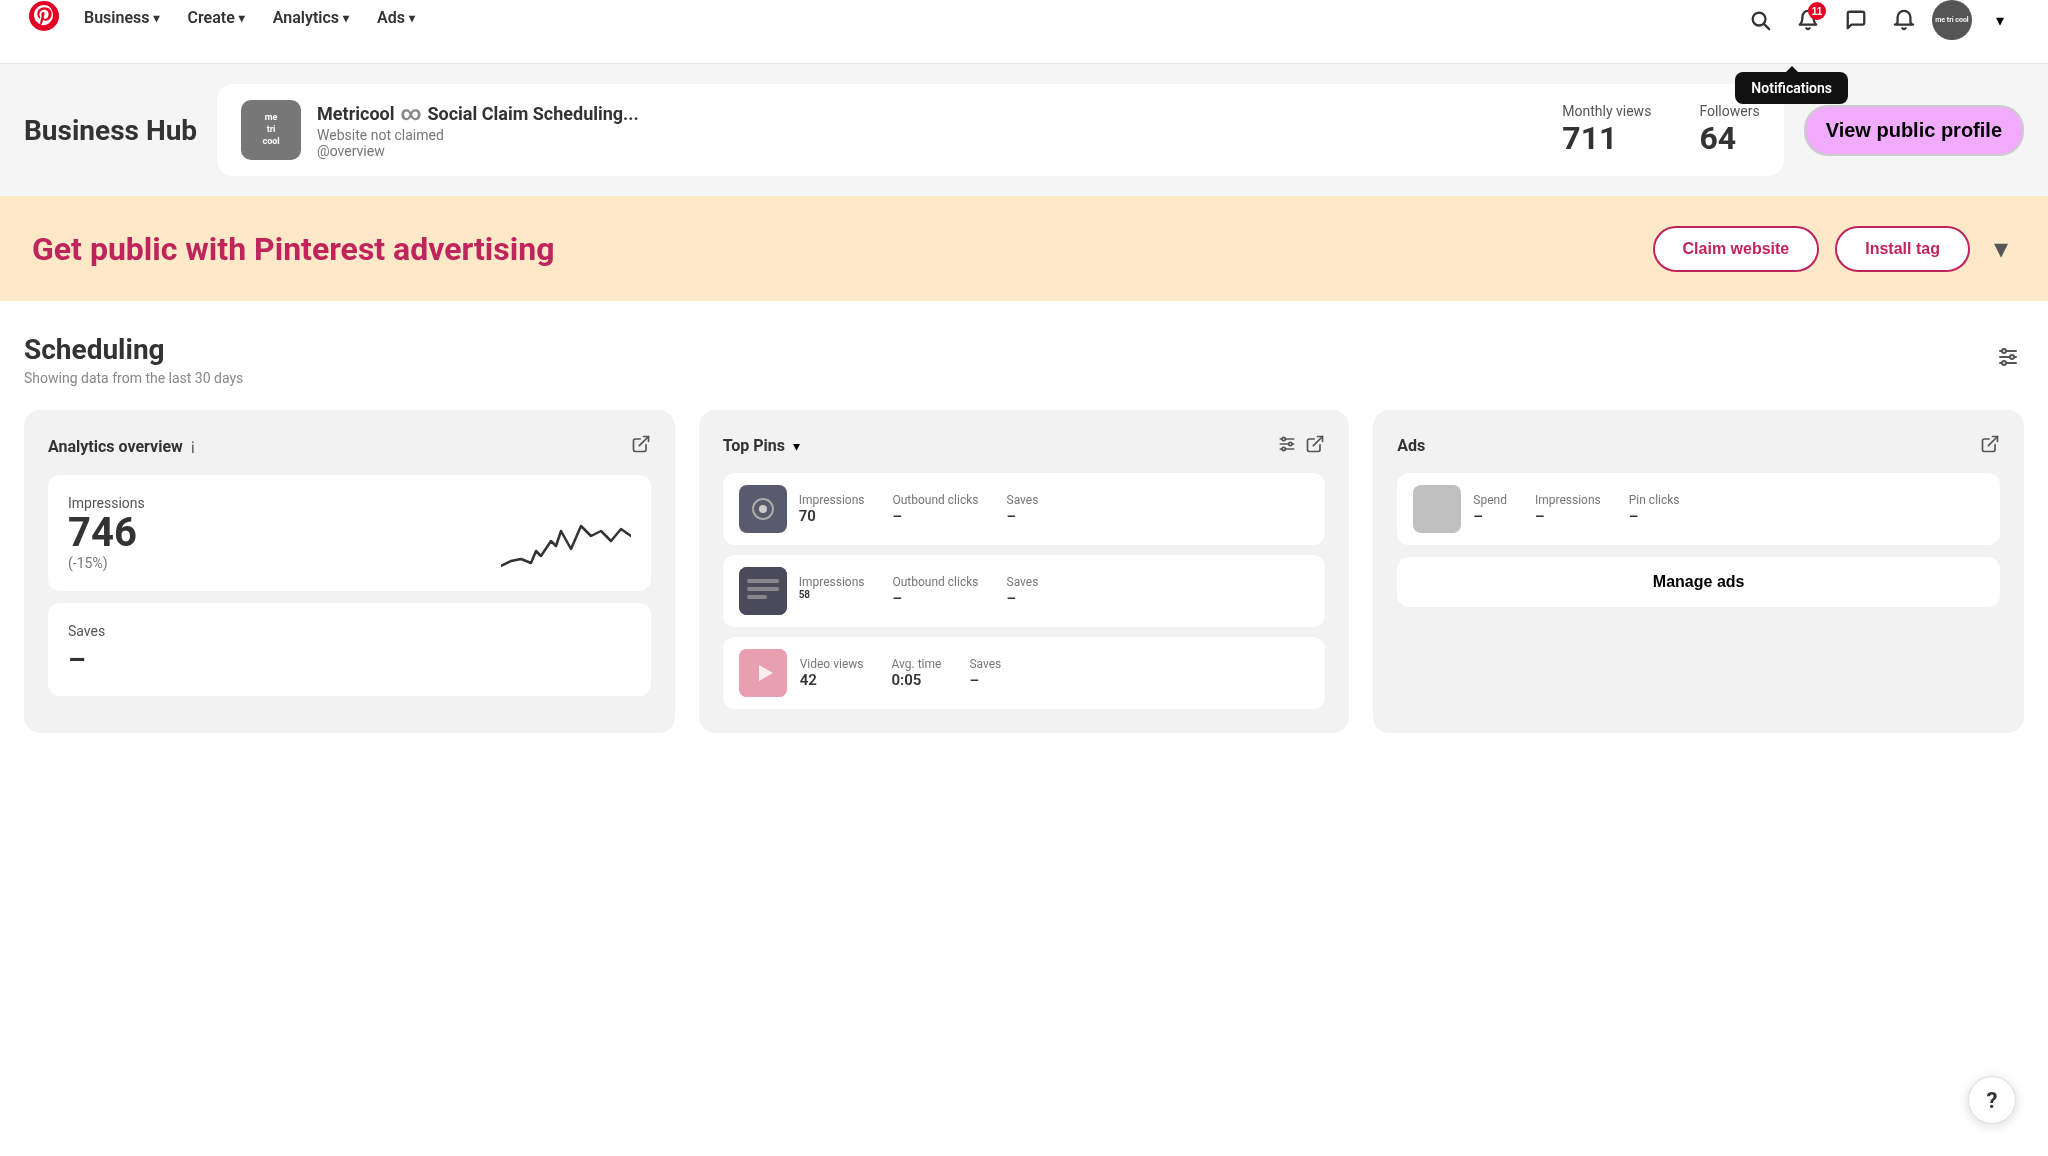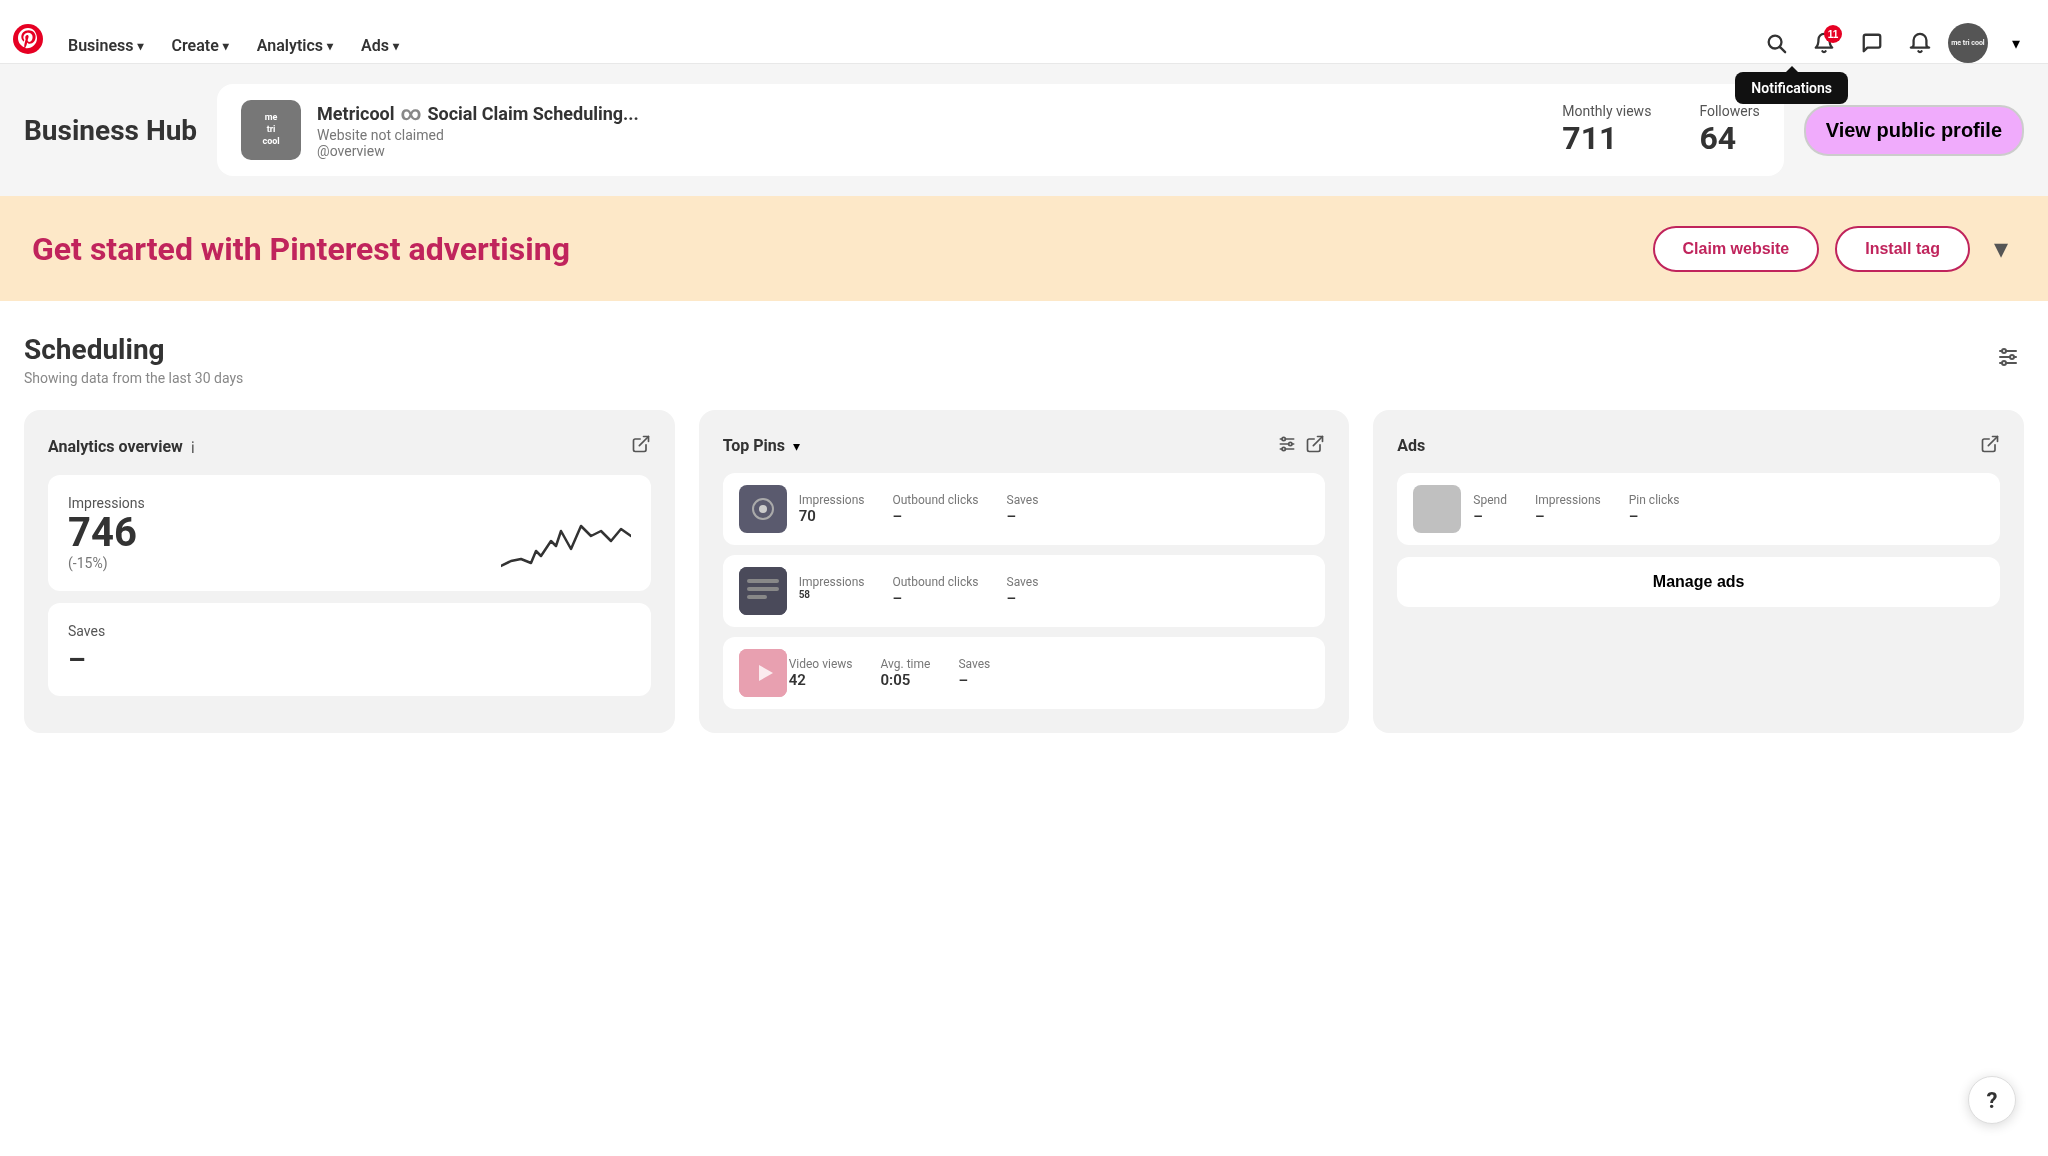--- a/index.html
+++ b/index.html
@@ -13,21 +13,21 @@
     .nav-avatar { width: 40px; height: 40px; border-radius: 50%; background: #555; display: flex; align-items: center; justify-content: center; color: #fff; font-size: 10px; font-weight: 600; cursor: pointer; overflow: hidden; }
     .nav-avatar-text { font-size: 7px; text-align: center; line-height: 1.2; }
 
     
     .notif-tooltip { position: absolute; top: 72px; right: 180px; background: #111; color: #fff; padding: 8px 16px; border-radius: 8px; font-size: 14px; font-weight: 600; z-index: 200; pointer-events: none; }
     .notif-tooltip::after { content: ''; position: absolute; top: -6px; left: 50%; transform: translateX(-50%); border-left: 6px solid transparent; border-right: 6px solid transparent; border-bottom: 6px solid #111; }
   </style>
 </head>
 <body>
 
-<nav style="display:flex;align-items:flex-end;height:64px;padding:0 12px;border-bottom:1px solid #e8e8e8;position:relative;z-index:100;">
+<nav style="display:flex;align-items:flex-start;height:64px;padding:0 28px;border-bottom:1px solid #e8e8e8;position:relative;z-index:100;">
   <span style="color:#e60023;font-size:32px;margin-right:12px;cursor:pointer;">
     <svg width="32" height="32" viewBox="0 0 32 32" fill="#e60023">
         <circle cx="16" cy="16" r="15"></circle>
         <path d="M16 5C10.477 5 6 9.477 6 15c0 4.236 2.636 7.855 6.356 9.312-.088-.791-.167-2.005.035-2.868.181-.78 1.247-5.279 1.247-5.279s-.318-.636-.318-1.578c0-1.478.857-2.583 1.924-2.583.907 0 1.346.681 1.346 1.498 0 .913-.582 2.278-.883 3.542-.251 1.058.531 1.918 1.573 1.918 1.888 0 3.341-1.99 3.341-4.864 0-2.541-1.827-4.317-4.434-4.317-3.02 0-4.795 2.265-4.795 4.607 0 .911.351 1.888.789 2.421a.316.316 0 0 1 .073.303c-.081.333-.259 1.058-.294 1.206-.047.194-.157.235-.362.142-1.399-.652-2.274-2.699-2.274-4.344 0-3.528 2.564-6.771 7.395-6.771 3.881 0 6.899 2.767 6.899 6.464 0 3.859-2.432 6.963-5.809 6.963-1.134 0-2.202-.589-2.567-1.284l-.699 2.604c-.253.975-.937 2.195-1.395 2.939.051.016.103.031.155.046.545.163 1.12.251 1.717.251 5.523 0 10-4.477 10-10S21.523 5 16 5z" fill="#fff"></path>
       </svg>
   </span>
   <div class="nav-left">
     <div class="nav-item">
       <span>Business</span>
       <span class="nav-chevron">▾</span>
@@ -108,21 +108,21 @@
       <div>
         <div style="font-size:14px;color:#555;">Followers</div>
         <div style="font-size:32px;font-weight:700;">64</div>
       </div>
     </div>
   </div>
   <button style="padding:12px 20px;background:#f0abfc;border:2px solid #ccc;border-radius:24px;font-size:20px;font-weight:700;cursor:pointer;white-space:nowrap;">View public profile</button>
 </div>
 
 <div style="background:#fde8c8;padding:28px 32px;display:flex;align-items:center;">
-  <p style="flex:1;font-size:32px;font-weight:700;color:#c0245c;">Get started with Pinterest advertising</p>
+  <p style="flex:1;font-size:32px;font-weight:700;color:#c0245c;">Get public with Pinterest advertising</p>
   <div style="display:flex;align-items:center;gap:16px;">
     <button style="padding:12px 28px;border-radius:24px;font-size:16px;font-weight:600;cursor:pointer;background:#fff;border:2px solid #c0245c;color:#c0245c;">Claim website</button>
     <button style="padding:12px 28px;border-radius:24px;font-size:16px;font-weight:600;cursor:pointer;background:#fff;border:2px solid #c0245c;color:#c0245c;">Install tag</button>
     <span style="font-size:28px;color:#555;cursor:pointer;padding:8px;">▾</span>
   </div>
 </div>
 
 <div style="padding:32px 24px;">
 
   <div style="display:flex;align-items:flex-start;justify-content:space-between;margin-bottom:24px;">
@@ -248,21 +248,21 @@
               <div style="font-size:12px;color:#777;">Outbound clicks</div>
               <div style="font-size:15px;font-weight:600;">–</div>
             </div>
             <div>
               <div style="font-size:12px;color:#777;">Saves</div>
               <div style="font-size:15px;font-weight:600;">–</div>
             </div>
           </div>
         </div>
 
-        <div style="display:flex;align-items:center;gap:2px;background:#fff;border-radius:12px;padding:12px 16px;">
+        <div style="display:flex;align-items:center;gap:13px;background:#fff;border-radius:12px;padding:12px 16px;">
           <div style="width:48px;height:48px;background:#e8a0b0;border-radius:8px;flex-shrink:0;">
             <svg width="48" height="48" viewBox="0 0 48 48" fill="none">
                 <rect width="48" height="48" rx="8" fill="#e8a0b0"></rect>
                 <path d="M20 16 L34 24 L20 32 Z" fill="#fff" opacity="0.8"></path>
               </svg>
           </div>
           <div style="display:flex;gap:28px;flex:1;">
             <div>
               <div style="font-size:12px;color:#777;">Video views</div>
               <div style="font-size:15px;font-weight:600;">42</div>

